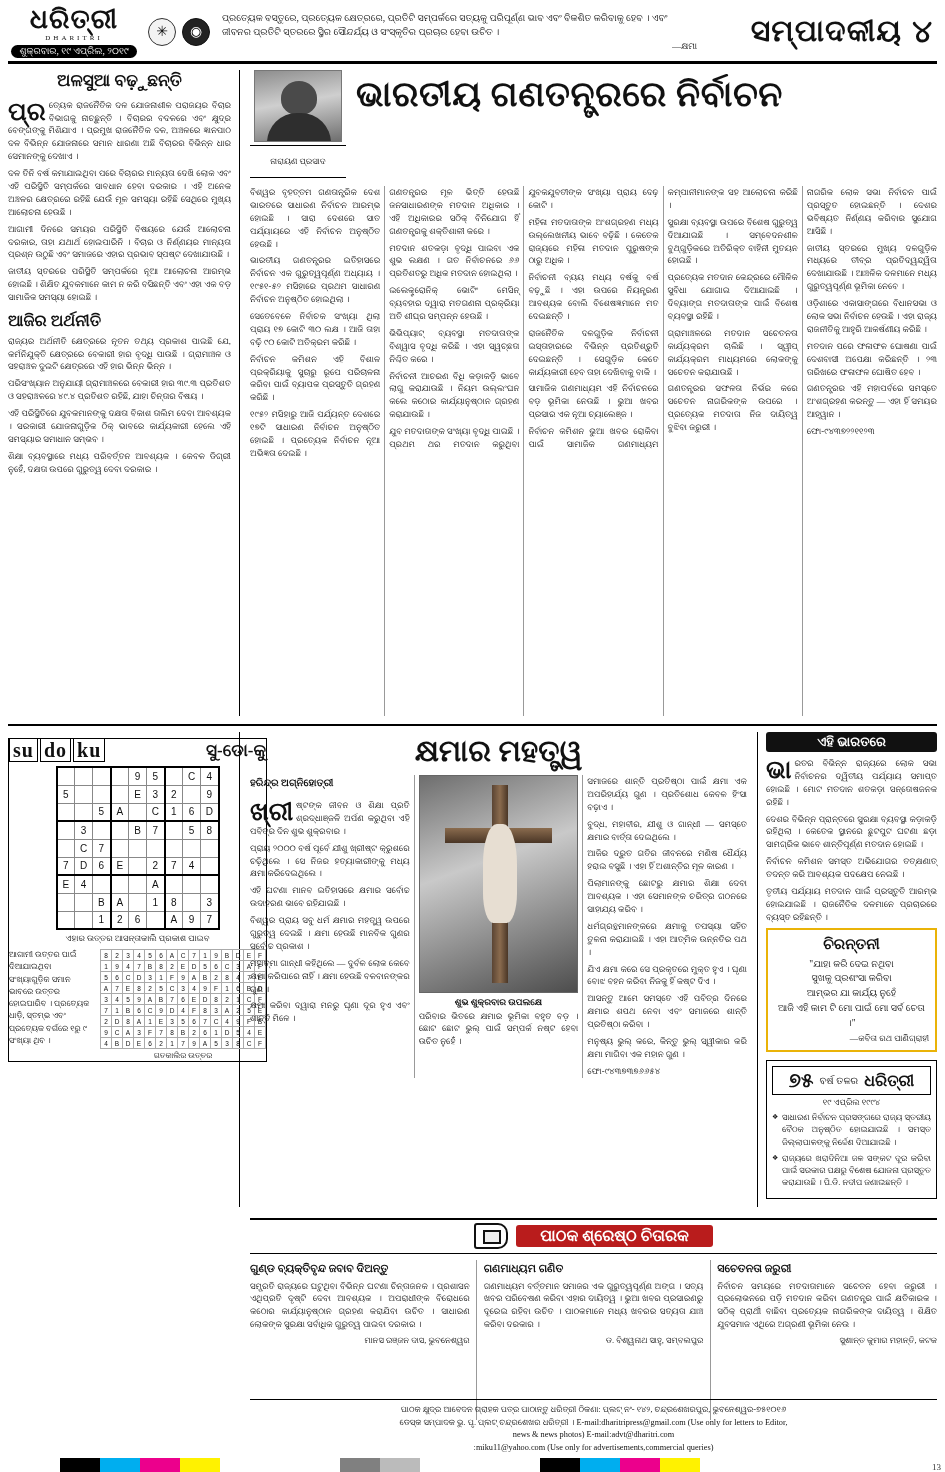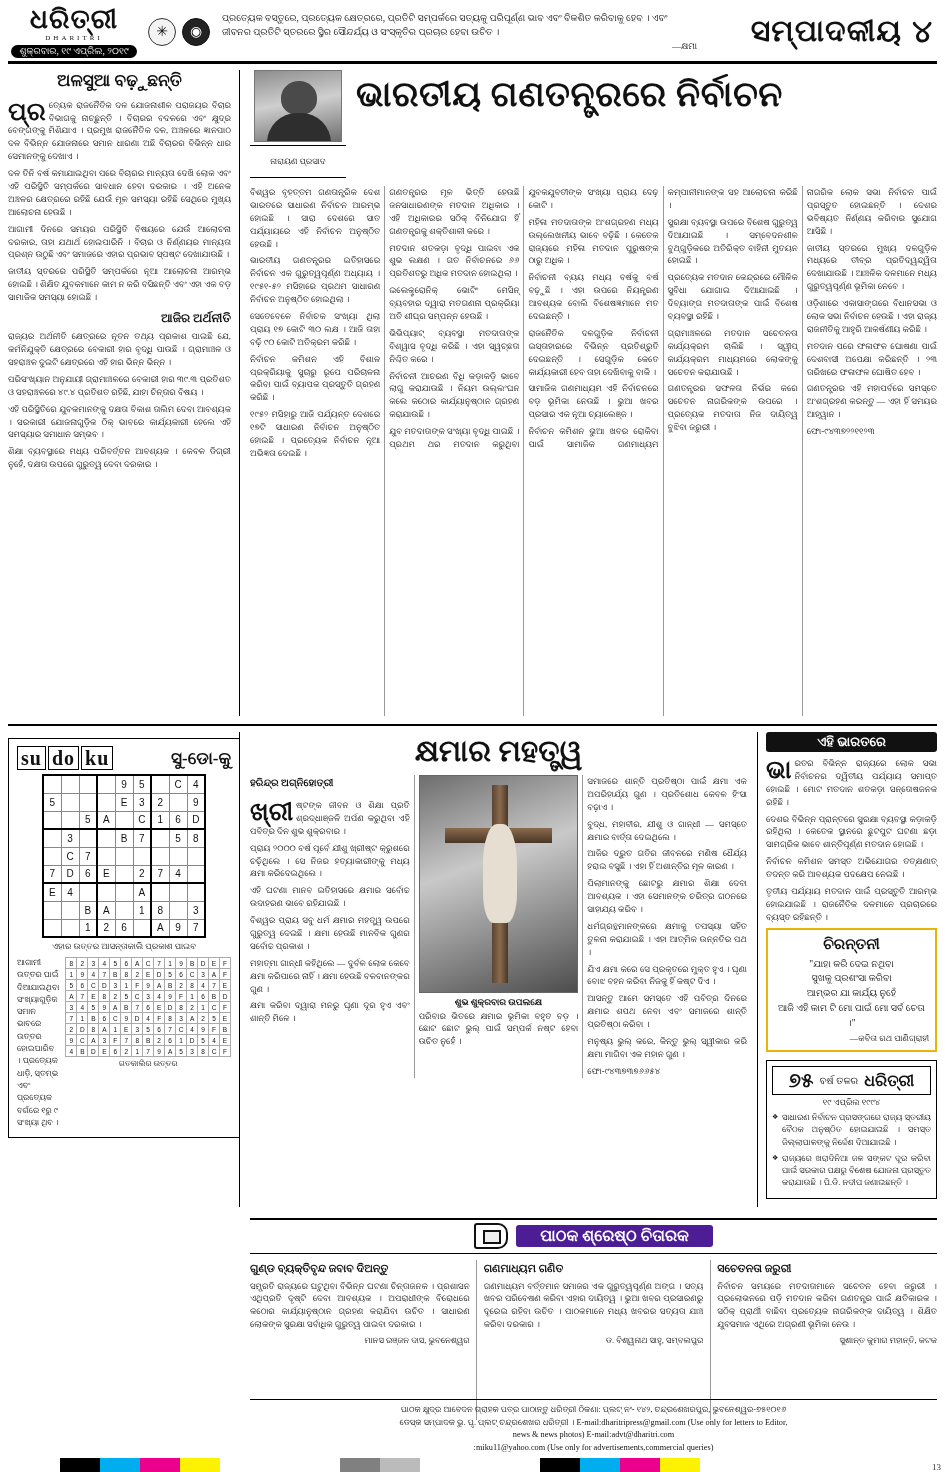--- a/index.html
+++ b/index.html
@@ -65,21 +65,21 @@
   }
   .body-text {
     font-size: 8.6px; line-height: 1.5; text-align: justify;
     hyphens: auto; word-break: break-word;
   }
   .body-text p { margin: 0 0 4px 0; }
   .dropcap::first-letter {
     font-size: 25px; float:left; line-height: 0.85; padding: 2px 3px 0 0; font-weight:bold;
   }
   .sub-head {
-    font-size: 12px; font-weight: bold; text-align: right; margin: 8px 0 5px 0;
+    font-size: 16px; font-weight: bold; text-align: left; margin: 8px 0 5px 0;
     line-height: 1.1;
   }
 
   
   .main-article { flex: 1; padding-left: 10px; }
   .art-head { display:flex; align-items:flex-start; gap: 10px; }
   .author-box { width: 96px; text-align:center; }
   .author-photo {
     width: 88px; height: 72px; margin: 0 auto;
     background: linear-gradient(170deg,#8d8d8d,#cfcfcf 45%,#6f6f6f);
@@ -152,21 +152,21 @@
     border:1px solid #000; padding: 2px 4px; margin-bottom: 2px;
   }
   .anniv-num { font-size: 20px; font-weight:bold; }
   .anniv-label { font-size: 10px; }
   .anniv-logo { font-size: 16px; font-weight:bold; }
   .anniv-date { font-size: 8.5px; text-align:center; margin-bottom: 4px; }
   .anniv-item { font-size: 8.4px; line-height:1.45; text-align: justify; margin-bottom: 4px; padding-left:10px; position:relative; }
   .anniv-item::before { content:"❖"; position:absolute; left:0; top:0; font-size:7px; }
 
   
-  .sudoku-wrap { width: 232px; border:1px solid #000; padding: 8px; margin-top:6px; }
+  .sudoku-wrap { width: 259px; border:1px solid #000; padding: 0; margin-top:6px; }
   .sud-head { display:flex; align-items:center; justify-content:space-between; margin-bottom: 4px; }
   .sud-logo { font-size: 20px; font-weight:bold; letter-spacing: 1px; }
   .sud-logo span { border: 1px solid #000; padding: 0 3px; margin-right:2px; }
   .sud-od { font-size: 17px; font-weight:bold; }
   table.sud { border-collapse: collapse; margin: 0 auto; }
   table.sud td {
     width: 18px; height: 18px; border: 1px solid #888; text-align:center;
     font-size: 10px; font-family:"Liberation Sans", sans-serif;
   }
   table.sud td.bt { border-top: 2px solid #000; }
@@ -185,21 +185,21 @@
 
   
   .letters {
     position:absolute; left: 250px; right: 8px; top: 1218px; bottom: 40px;
   }
   .letters-head {
     display:flex; align-items:center; justify-content:center; gap:8px;
     border-top:2px solid #000; border-bottom:1px solid #000; padding: 3px 0 4px 0;
   }
   .letters-title {
-    background:#4c1d95; color:#fff; font-size: 16px; font-weight:bold;
+    background:#b91c1c; color:#fff; font-size: 16px; font-weight:bold;
     padding: 2px 24px; border-radius: 3px;
   }
   .mailbox {
     width: 34px; height: 26px; border:2px solid #111; border-radius: 3px 10px 10px 3px;
     position:relative; background:#fff;
   }
   .mailbox::after {
     content:""; position:absolute; right:5px; top:5px; width:14px; height:10px;
     border:2px solid #111; background:#eee;
   }

